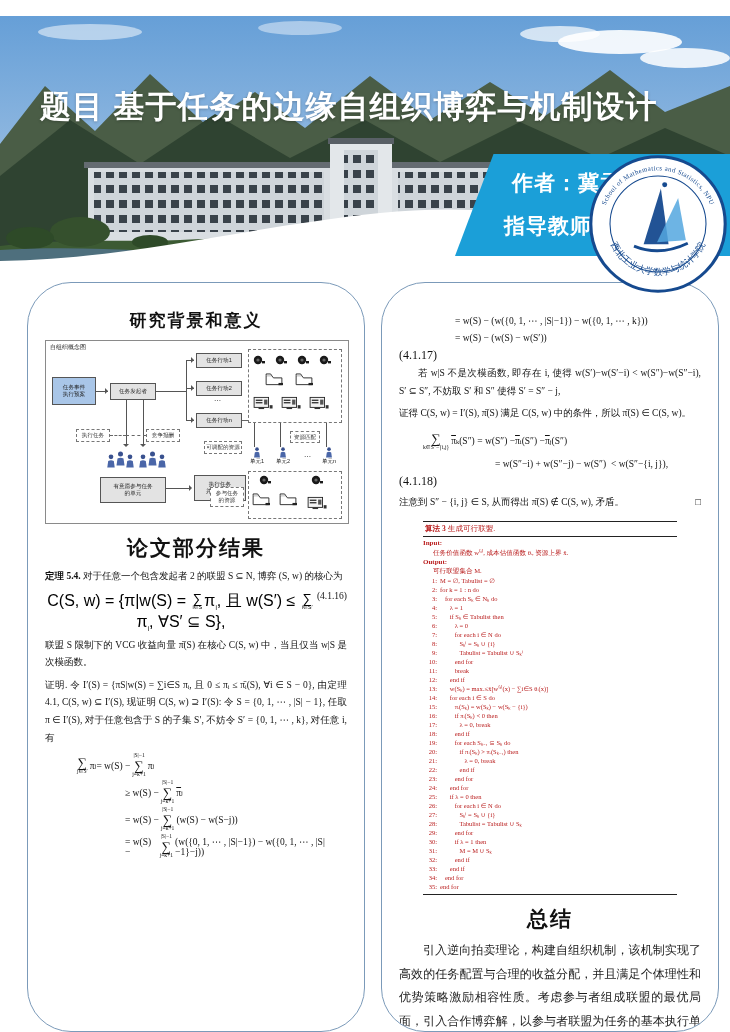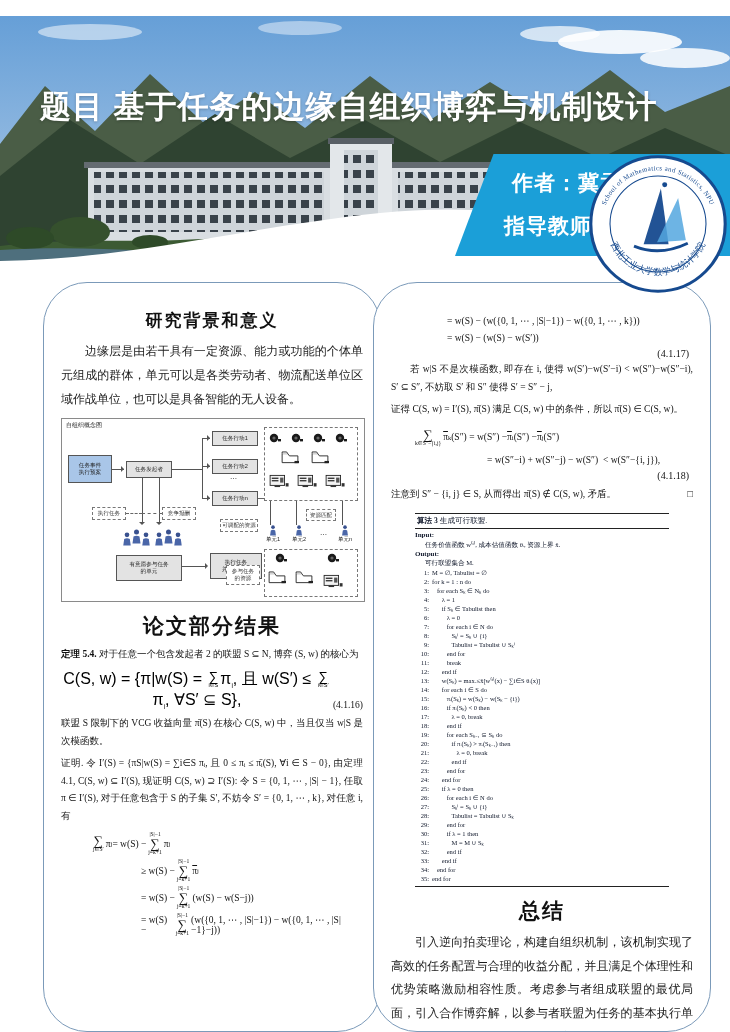--- a/index.html
+++ b/index.html
@@ -12,55 +12,55 @@
   .hero-title{position:absolute;left:40px;top:70px;width:665px;color:#fff;font-size:31px;font-weight:900;letter-spacing:1px;z-index:2;text-shadow:0 1px 3px rgba(0,0,0,.25);}
   .banner{position:absolute;left:455px;top:138px;width:275px;height:102px;background:#1b9fd8;clip-path:polygon(14% 0,100% 0,100% 100%,0 100%);z-index:3;}
   .banner .bl{position:absolute;color:#fff;font-weight:800;font-size:21px;letter-spacing:1px;}
   .banner .l1{left:57px;top:15px;}
   .banner .l2{left:49px;top:58px;}
   .seal{position:absolute;left:586px;top:136px;width:144px;height:144px;z-index:4;}
   .seal svg{width:100%;height:100%;display:block;}
 
   
   .col{position:absolute;width:338px;height:750px;border:1.5px solid #7b9ab9;border-radius:44px;box-sizing:border-box;padding:16px 17px;background:#fff;overflow:hidden;}
-  .left-col{left:43px;top:266px;}
-  .right-col{left:373px;top:266px;}
+  .left-col{left:27px;top:266px;}
+  .right-col{left:381px;top:266px;}
   h2{margin:0;text-align:center;color:#111;font-family:"Liberation Sans",sans-serif;}
   .h-sec{font-size:17px;letter-spacing:2px;margin:10px 0 8px;}
   .h-big{font-size:21px;letter-spacing:2px;margin:10px 0 6px;}
   .body-cn{font-size:12px;line-height:1.98;text-align:justify;text-indent:2em;color:#1c1c1c;margin:3px 0;}
   .math-cn{font-family:"Liberation Serif",serif;font-size:9.5px;line-height:1.85;text-align:justify;color:#111;margin:5px 0;}
   .math-cn .thlabel{font-weight:bold;}
   .noind{text-indent:0;}
   .ind{text-indent:2em;}
 
   
   .eqrow{font-family:"Liberation Serif",serif;font-size:9.5px;color:#111;display:flex;align-items:center;}
   .h28{min-height:27px;}
   .h19{min-height:18px;}
   .s{display:inline-flex;flex-direction:column;align-items:center;vertical-align:middle;line-height:1;margin:0 2px;}
   .st,.sb{font-size:5.6px;line-height:1.05;}
   .sg{font-size:13px;line-height:1;}
   sub{font-size:6.5px;}
   .ov{text-decoration:overline;}
-  .eqline-row{display:flex;align-items:flex-end;margin:4px 0;}
+  .eqline-row{display:flex;align-items:flex-start;margin:4px 0;}
   .eqline-row .eq{flex:1;text-align:center;}
   .eqtag{font-family:"Liberation Serif",serif;font-size:9.5px;color:#111;}
-  .tagrow{text-align:right;font-family:"Liberation Serif",serif;font-size:10px;color:#111;margin:1px 4px 2px 0;}
+  .tagrow{text-align:left;font-family:"Liberation Serif",serif;font-size:12px;color:#111;margin:1px 4px 2px 0;}
   .eqblock{margin-top:4px;}
   .eqblock .first{margin-left:30px;}
   .eqblock .cont{margin-left:80px;}
   .eqblock-r .first{margin-left:56px;}
   .eq418 .first{margin-left:22px;}
   .eq418 .cont{margin-left:96px;}
   .qedline{display:flex;justify-content:space-between;}
   .qed{margin-left:8px;}
 
   
-  .algo{width:254px;margin:10px auto 2px;font-family:"Liberation Serif",serif;color:#0f172a;}
+  .algo{width:254px;margin:10px auto 2px;font-family:"Liberation Serif",serif;color:#b91c1c;}
   .algo-cap{border-top:1.5px solid #222;border-bottom:0.8px solid #222;font-size:7.6px;padding:2px 2px 2px 2px;}
   .algo-cap b{font-weight:bold;}
   .algo-body{border-bottom:1.5px solid #222;padding:2px 0 3px;}
   .algo-io{font-size:7px;font-weight:bold;line-height:1.35;}
   .algo-io-line{font-size:6.6px;padding-left:10px;line-height:1.35;}
   .al{display:flex;font-size:6.5px;line-height:9px;}
   .al .ln{width:14px;text-align:right;padding-right:3px;flex:none;}
   .al .tx{white-space:pre;}
 
   
@@ -159,21 +159,20 @@
           <path d="M74,94 L96,48 L104,92 Z" fill="#53a7df" opacity="0.85"></path>
           <path d="M50,98 Q77,109 106,95" fill="none" stroke="#164a8f" stroke-width="3"></path>
           <circle cx="82" cy="34" r="2.6" fill="#164a8f"></circle>
         </g>
       </svg>
     </div>
   </div>
 
   <div class="col left-col">
     <h2 class="h-sec">研究背景和意义</h2>
-    <p class="body-cn">边缘层是由若干具有一定资源、能力或功能的个体单元组成的群体，单元可以是各类劳动者、物流配送单位区域作战单位，也可以是具备智能的无人设备。</p>
 
     <div class="diagram">
       <svg width="0" height="0" style="position:absolute" aria-hidden="true">
         <defs>
           <symbol id="cam" viewBox="0 0 12 10">
               <circle cx="5" cy="5" r="4.2" fill="#1a1a1a"></circle>
               <circle cx="5" cy="5" r="1.6" fill="#666"></circle>
               <rect x="9" y="6" width="3" height="2.4" fill="#1a1a1a"></rect>
             </symbol>
           <symbol id="fold" viewBox="0 0 16 12">

